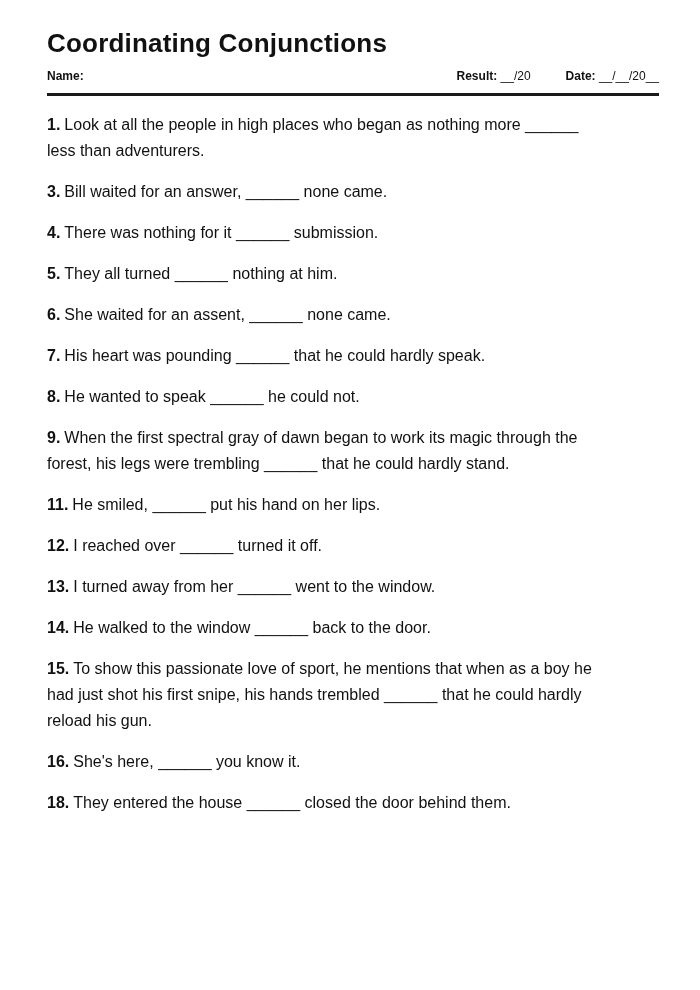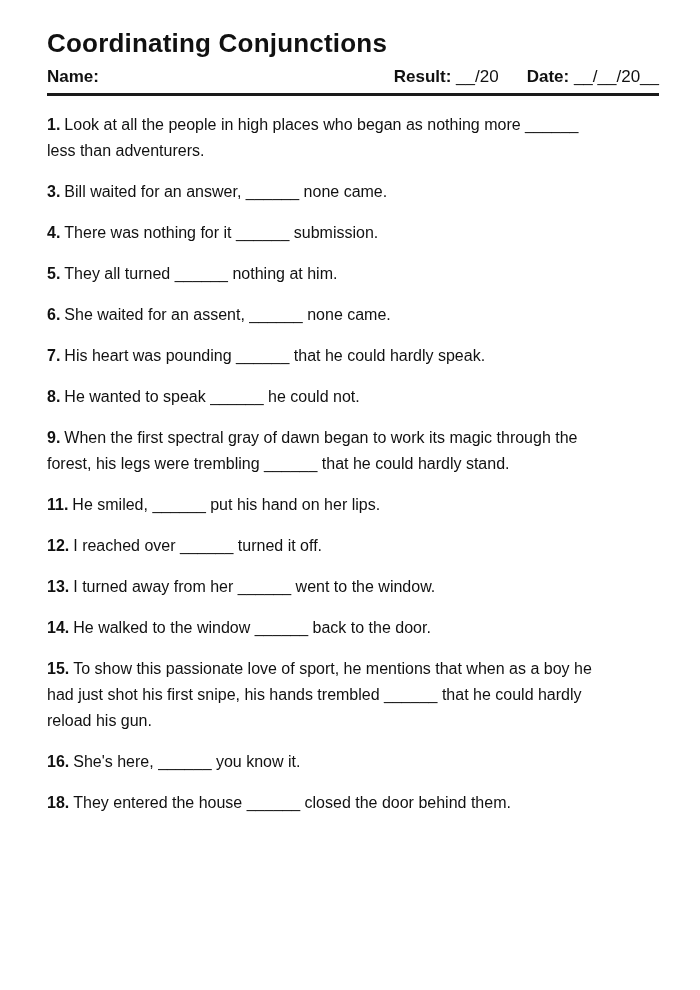--- a/index.html
+++ b/index.html
@@ -22,27 +22,27 @@
     font-size: 26px;
     line-height: 33px;
     font-weight: bold;
     margin: 0 0 6px 0;
     letter-spacing: 0.2px;
   }
   .header-row {
     display: flex;
     justify-content: space-between;
     align-items: baseline;
-    font-size: 17px;
+    font-size: 12px;
     line-height: 21px;
     margin-top: 4px;
   }
   .header-right {
     display: flex;
-    gap: 28px;
+    gap: 35px;
   }
   .hdr-label {
     font-weight: bold;
   }
   .hdr-value {
     font-weight: normal;
     white-space: pre;
   }
   .rule {
     height: 3px;

